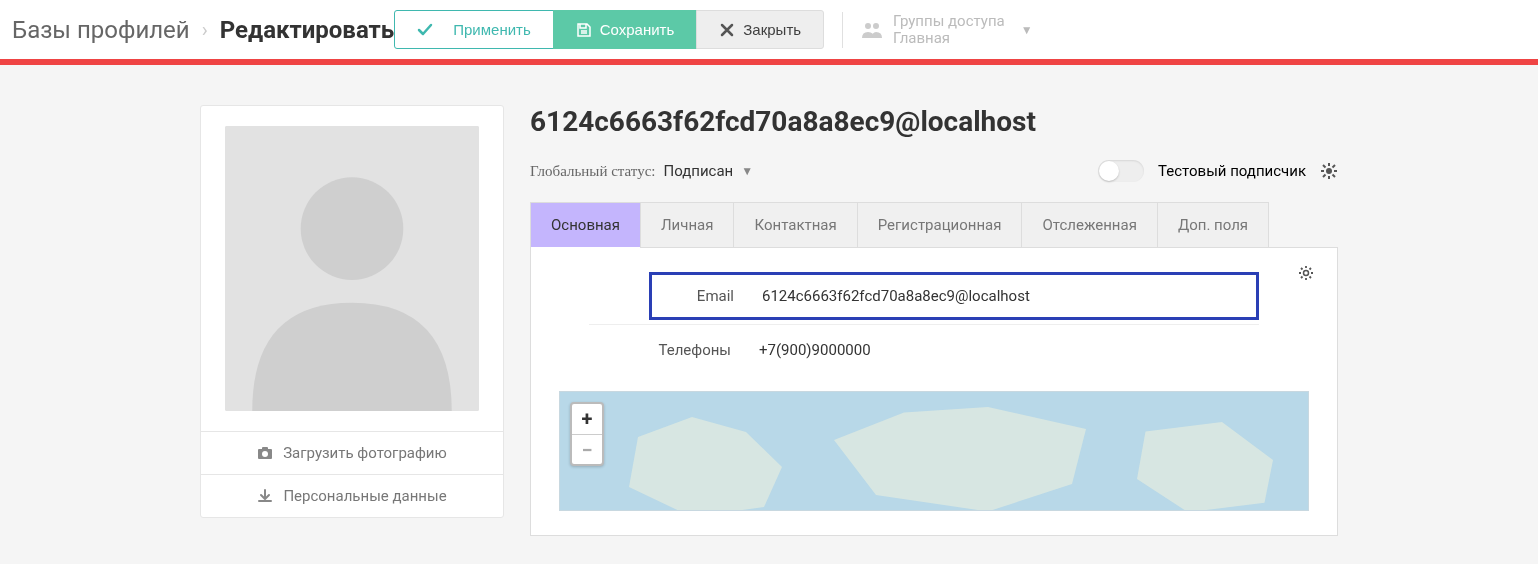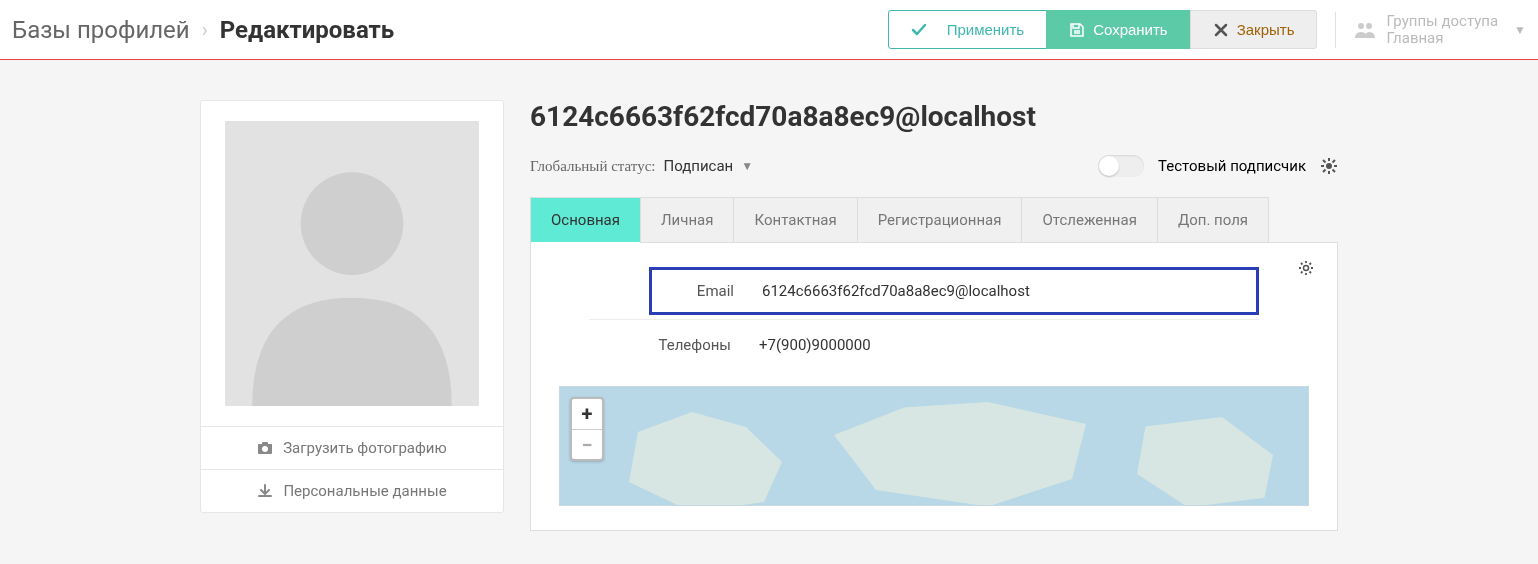--- a/index.html
+++ b/index.html
@@ -1,28 +1,28 @@
 <!DOCTYPE html>
 <html><head>
 <meta charset="utf-8">
 <style>
 * { margin: 0; padding: 0; box-sizing: border-box; }
 body { font-family: -apple-system, BlinkMacSystemFont, "Segoe UI", Roboto, Arial, sans-serif; background: #f5f5f5; color: #333; }
 
 
-.header { background: #fff; border-bottom: 1px solid #ef4444; padding: 10px 12px; display: flex; align-items: center; justify-content: space-between; }
+.header { background: #fff; border-bottom: 6px solid #ef4444; padding: 10px 12px; display: flex; align-items: center; }
 .breadcrumb { display: flex; align-items: center; gap: 12px; font-size: 24px; color: #444; }
 .breadcrumb .crumb1 { color: #666; }
 .breadcrumb .sep { color: #ccc; font-size: 20px; }
 .breadcrumb .crumb2 { font-weight: 700; color: #333; }
 .header-actions { display: flex; align-items: center; gap: 0; }
 .btn { display: inline-flex; align-items: center; justify-content: center; gap: 8px; padding: 10px 22px; font-size: 15px; border: 1px solid #ddd; background: #fff; cursor: pointer; color: #444; }
 .btn-apply { color: #3fb8af; border-color: #3fb8af; background: #fff; }
 .btn-save { background: #5cc9a7; color: #fff; border-color: #5cc9a7; }
-.btn-close { background: #eee; border-color: #ddd; color: #a16207; }
+.btn-close { background: #eee; border-color: #ddd; color: #404040; }
 .btn + .btn { margin-left: -1px; }
 .btn:first-of-type { border-radius: 3px 0 0 3px; gap: 20px; }
 .btn:last-of-type { border-radius: 0 3px 3px 0; }
 .header-sep { width: 1px; height: 36px; background: #e0e0e0; margin: 0 18px; }
 .access-group { display: flex; align-items: center; gap: 10px; color: #bbb; }
 .access-text { display: flex; flex-direction: column; line-height: 1.1; }
 .access-label { font-size: 15px; color: #bbb; }
 .access-value { font-size: 15px; color: #bbb; }
 .access-caret { color: #bbb; font-size: 12px; margin-left: 6px; }
 
@@ -43,21 +43,21 @@
 .status-value { color: #333; }
 .status-caret { color: #888; font-size: 12px; }
 .status-right { display: flex; align-items: center; gap: 14px; }
 .toggle { width: 46px; height: 22px; background: #eee; border-radius: 20px; position: relative; cursor: pointer; box-shadow: inset 0 1px 2px rgba(0,0,0,0.1); }
 .toggle-knob { width: 20px; height: 20px; background: #fff; border-radius: 50%; position: absolute; top: 1px; left: 1px; box-shadow: 0 1px 2px rgba(0,0,0,0.2); }
 .test-label { font-size: 15px; color: #000000; }
 
 
 .tabs { display: flex; border-bottom: 1px solid #ddd; }
 .tab { padding: 13px 20px; font-size: 15px; color: #777; border: 1px solid transparent; border-bottom: none; cursor: pointer; background: #f0f0f0; border-color: #ddd; margin-right: -1px; }
-.tab.active { background: #5eead4; color: #333; border-color: #ddd; position: relative; }
+.tab.active { background: #c4b5fd; color: #333; border-color: #ddd; position: relative; }
 .tab.active::after { content:""; position:absolute; left:0; right:0; bottom:-1px; height:1px; background:#fff; }
 
 .tab-body { background: #fff; border: 1px solid #ddd; border-top: none; padding: 24px 28px; position: relative; }
 .gear-corner { position: absolute; top: 16px; right: 22px; color: #666; cursor: pointer; }
 .field-row { display: flex; align-items: center; padding: 10px 0; }
 .field-label { width: 200px; text-align: right; padding-right: 28px; color: #555; font-size: 15px; }
 .field-value { flex: 1; color: #333; font-size: 15px; }
 .highlight { border: 3px solid #2a3fb5; padding: 8px 0; margin: 0 50px 4px 90px; }
 .highlight .field-label { width: 110px; }
 .divider { border-top: 1px solid #eee; margin: 0 50px 6px 30px; }

